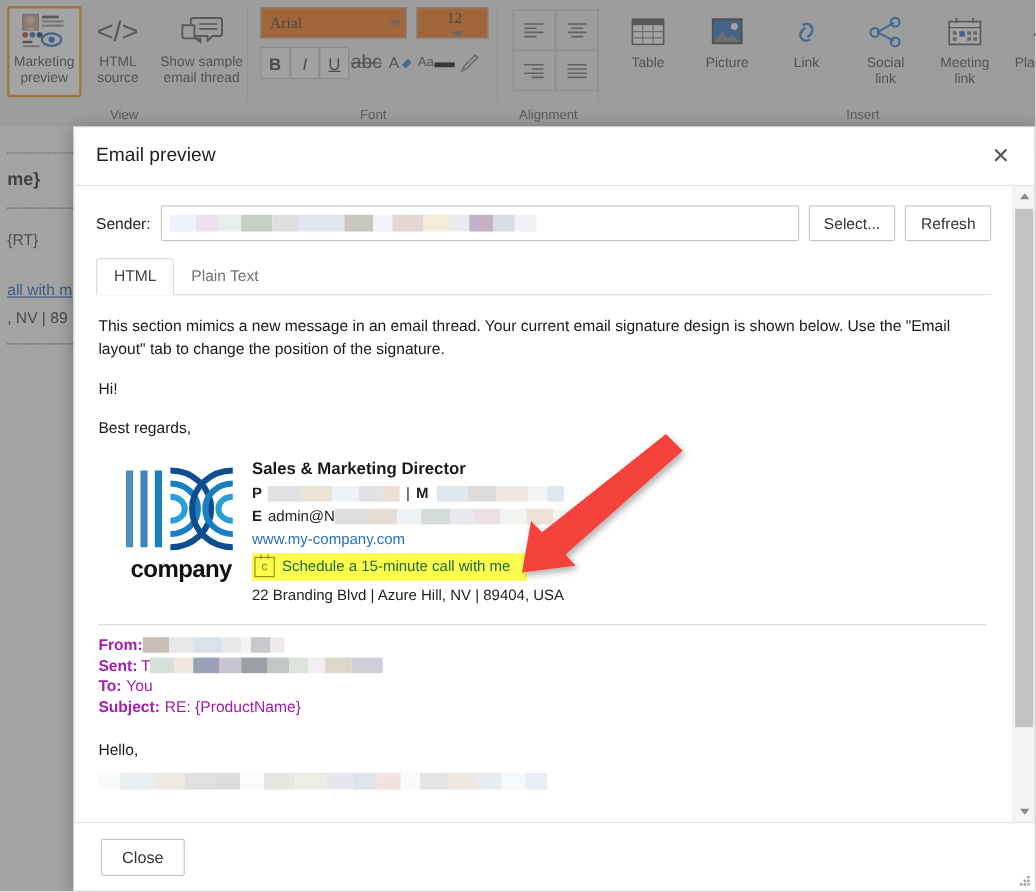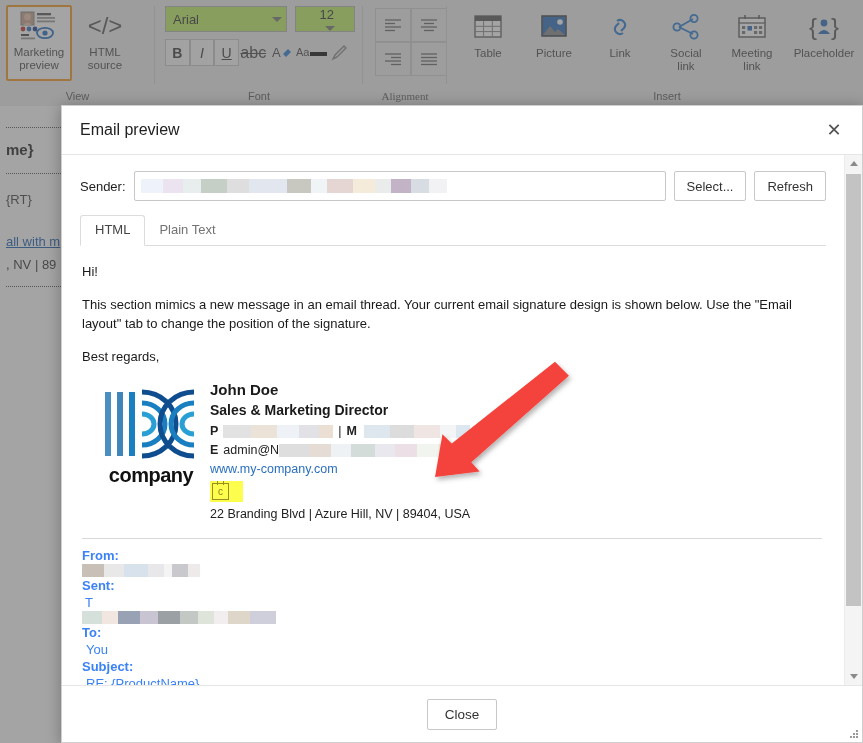--- a/index.html
+++ b/index.html
@@ -32,22 +32,22 @@
   }
   .bigbtn .ico{height:34px;display:flex;align-items:center;justify-content:center;margin-bottom:3px;}
   .bigbtn.sel{border:2px solid #f59a23;background:#ffffff;border-radius:2px;padding-top:2px;}
   .bigbtn.wide{width:84px;}
   .bigbtn.wider{width:78px;}
 
   
   .fontgroup{padding:6px 8px 0 10px;}
   .fontrow1{display:flex;gap:8px;margin-bottom:7px;}
   .combo{
-    height:26px;border:1px solid #b6b6b6;background:#bef264;display:flex;align-items:center;
-    padding:0 4px 0 7px;font-size:13px;color:#333;box-sizing:border-box;justify-content:space-between;
+    height:26px;border:1px solid #b6b6b6;background:#f97316;display:flex;align-items:center;
+    padding:0 4px 0 7px;font-size:13px;color:#333;box-sizing:border-box;justify-content:space-between;font-family:Liberation Serif, serif;
   }
   .combo .cv{white-space:nowrap;overflow:hidden;}
   .caret{width:0;height:0;border-left:5px solid transparent;border-right:5px solid transparent;border-top:5px solid #7a7a7a;margin-left:6px;}
   .fontrow2{display:flex;align-items:center;}
   .fbtn{
     width:29px;height:27px;display:flex;align-items:center;justify-content:center;
     font-size:14px;color:#3a3a3a;box-sizing:border-box;
   }
   .fbtn.bx{border:1px solid #c9c9c9;background:#fafafa;}
 
@@ -132,21 +132,21 @@
     position:relative;
   }
   .meet-ico:before,.meet-ico:after{
     content:"";position:absolute;top:-3px;width:1px;height:4px;background:#9a8f1a;
   }
   .meet-ico:before{left:4px;} .meet-ico:after{right:4px;}
   .meet-txt{font-size:12.5px;color:#1e6b3a;}
   .sig-addr{font-size:12.5px;color:#222;line-height:19px;margin-top:1px;}
 
   .thread-hr{border:0;border-top:1px solid #d9d9d9;margin:14px 0 8px 0;}
-  .th-line{font-size:13px;color:#3b82f6;line-height:17px;display:flex;flex-direction:column;}
+  .th-line{font-size:13px;color:#a21caf;line-height:17px;display:flex;align-items:center;}
   .th-line b{font-weight:bold;}
 
   
   .blur{display:inline-block;height:12px;vertical-align:middle;}
   .blur.h14{height:14px;}
   .blur.h13{height:13px;}
   .bseg{display:inline-block;height:100%;}
 
   
   .vscroll{
@@ -156,21 +156,21 @@
   .sb-arrow{
     width:17px;height:17px;display:flex;align-items:center;justify-content:center;flex:0 0 17px;cursor:pointer;
   }
   .sb-tri-up{width:0;height:0;border-left:4px solid transparent;border-right:4px solid transparent;border-bottom:5px solid #8a8a8a;}
   .sb-tri-dn{width:0;height:0;border-left:4px solid transparent;border-right:4px solid transparent;border-top:5px solid #8a8a8a;}
   .sb-track{flex:1 1 auto;width:17px;position:relative;}
   .sb-thumb{position:absolute;left:1px;top:2px;width:15px;height:87%;background:#c3c3c3;cursor:pointer;}
 
   .dlg-foot{
     flex:0 0 56px;height:56px;border-top:1px solid #e6e6e6;background:#fff;
-    display:flex;align-items:center;justify-content:center;padding:0 22px;position:relative;
+    display:flex;align-items:center;justify-content:flex-start;padding:0 22px;position:relative;
   }
   .btn-close{
     height:31px;min-width:70px;border:1px solid #c8c8c8;background:#fff;border-radius:2px;
     font-size:13.5px;color:#333;cursor:pointer;font-family:"Liberation Sans", sans-serif;
   }
   .grip{position:absolute;right:4px;bottom:4px;width:9px;height:9px;}
   .grip i{position:absolute;width:2px;height:2px;background:#9a9a9a;}
 
   
   .arrow-wrap{position:absolute;left:430px;top:360px;width:160px;height:135px;pointer-events:none;}
@@ -210,20 +210,32 @@
           <div class="bigbtn">
             <span class="ico">
               <svg width="36" height="28" viewBox="0 0 36 28">
                 <text x="18" y="22" font-size="24" fill="#5a5a5a" text-anchor="middle" font-family="Liberation Sans, sans-serif">&lt;/&gt;</text>
               </svg>
             </span>
             <span>HTML</span>
             <span>source</span>
           </div>
 
+          <div class="bigbtn wide">
+            <span class="ico">
+              <svg width="40" height="30" viewBox="0 0 40 30">
+                <path d="M13 4 h22 a2 2 0 0 1 2 2 v11 a2 2 0 0 1 -2 2 h-6 l-4 4 v-4 h-12 a2 2 0 0 1 -2 -2 v-11 a2 2 0 0 1 2 -2 z" fill="none" stroke="#5a5a5a" stroke-width="1.6"></path>
+                <path d="M4 10 h10 v9 a2 2 0 0 0 2 2 h3 v3 l-4 -3 h-9 a2 2 0 0 1 -2 -2 z" fill="#f0f0f0" stroke="#5a5a5a" stroke-width="1.6"></path>
+                <line x1="18" y1="9" x2="33" y2="9" stroke="#5a5a5a" stroke-width="1.4"></line>
+                <line x1="18" y1="13" x2="33" y2="13" stroke="#5a5a5a" stroke-width="1.4"></line>
+              </svg>
+            </span>
+            <span>Show sample</span>
+            <span>email thread</span>
+          </div>
         </div>
         <div class="glabel">View</div>
         <div class="rsep" style="right:0;"></div>
       </div>
 
       <div class="rgroup" style="width:208px;">
         <div class="fontgroup">
           <div class="fontrow1">
             <div class="combo" style="width:128px;">
               <span class="cv">Arial</span>
@@ -261,21 +273,21 @@
               <svg width="22" height="20" viewBox="0 0 22 20">
                 <path d="M3 16 l2 -4 l9 -9 l2 2 l-9 9 z" fill="none" stroke="#8a8a8a" stroke-width="1.4"></path>
               </svg>
             </div>
           </div>
         </div>
         <div class="glabel">Font</div>
         <div class="rsep" style="right:0;"></div>
       </div>
 
-      <div class="rgroup" style="width:90px;font-family:Liberation Serif, serif;">
+      <div class="rgroup" style="width:90px;">
         <div class="aligngrid">
           <div class="acell">
             <svg width="20" height="14" viewBox="0 0 20 14">
                 <g stroke="#6a6a6a" stroke-width="1.3">
                   <line x1="2" y1="2" x2="18" y2="2"></line>
                   <line x1="2" y1="5.5" x2="12" y2="5.5"></line>
                   <line x1="2" y1="9" x2="18" y2="9"></line>
                   <line x1="2" y1="12.5" x2="12" y2="12.5"></line>
                 </g>
               </svg>
@@ -444,22 +456,22 @@
         <button class="btn">Select...</button>
         <button class="btn">Refresh</button>
       </div>
 
       <div class="tabs">
         <div class="tab active">HTML</div>
         <div class="tab link">Plain Text</div>
       </div>
 
       <div class="mailpane">
+        <p class="mp-p" style="max-width:735px;">This section mimics a new message in an email thread. Your current email signature design is shown below. Use the "Email layout" tab to change the position of the signature.</p>
         <p class="mp-p">Hi!</p>
-        <p class="mp-p" style="max-width:735px;">This section mimics a new message in an email thread. Your current email signature design is shown below. Use the "Email layout" tab to change the position of the signature.</p>
         <p class="mp-tight">Best regards,</p>
 
         
         <div class="sig">
           <div class="sig-logo">
             <svg width="104" height="76" viewBox="0 0 104 76">
               <g fill="none" stroke-width="5">
                 <line x1="9" y1="6" x2="9" y2="70" stroke="#4a8fbe" stroke-width="6"></line>
                 <line x1="21" y1="6" x2="21" y2="70" stroke="#3f86b8" stroke-width="6"></line>
                 <line x1="33" y1="6" x2="33" y2="70" stroke="#1a7fc1" stroke-width="6"></line>
@@ -468,21 +480,20 @@
                 <path d="M43 28 A12 10 0 0 1 43 48" stroke="#2a9fd6"></path>
                 <path d="M95 6  A34 32 0 0 0 95 70" stroke="#0f4d8f"></path>
                 <path d="M95 17 A23 21 0 0 0 95 59" stroke="#1a7fc1"></path>
                 <path d="M95 28 A12 10 0 0 0 95 48" stroke="#2a9fd6"></path>
               </g>
             </svg>
             <div class="logo-word">company</div>
           </div>
 
           <div class="sig-det">
-            <div class="sig-name">John Doe</div>
             <div class="sig-title">Sales &amp; Marketing Director</div>
 
             <div class="sig-line">
               <span style="font-weight:bold;">P</span>
               <span class="blur h13" style="margin:0 5px;">
                 <span class="bseg" style="width:28px;background:#e2e2e2;"></span><span class="bseg" style="width:26px;background:#ece3d8;"></span><span class="bseg" style="width:22px;background:#eef2f6;"></span><span class="bseg" style="width:20px;background:#e2e2e6;"></span><span class="bseg" style="width:14px;background:#eadfd2;"></span>
               </span>
               <span>|</span>
               <span style="font-weight:bold;margin-left:5px;">M</span>
               <span class="blur h13" style="margin-left:7px;">
@@ -495,20 +506,21 @@
               <span style="margin-left:5px;">admin@N</span>
               <span class="blur h13">
                 <span class="bseg" style="width:30px;background:#dedede;"></span><span class="bseg" style="width:22px;background:#e6dcd6;"></span><span class="bseg" style="width:20px;background:#eef2f4;"></span><span class="bseg" style="width:24px;background:#d4dcda;"></span><span class="bseg" style="width:20px;background:#e8e8ee;"></span><span class="bseg" style="width:22px;background:#ecdfe6;"></span><span class="bseg" style="width:22px;background:#f2f4f0;"></span><span class="bseg" style="width:22px;background:#efe1d6;"></span><span class="bseg" style="width:20px;background:#f4f4f2;"></span>
               </span>
             </div>
 
             <div class="sig-web">www.my-company.com</div>
 
             <div class="sig-meet">
               <span class="meet-ico">c</span>
+              <span class="meet-txt">Schedule a 15-minute call with me</span>
             </div>
 
             <div class="sig-addr">22 Branding Blvd | Azure Hill, NV | 89404, USA</div>
           </div>
         </div>
 
         
         <hr class="thread-hr">
         <div class="th-line">
           <b>From:</b>

